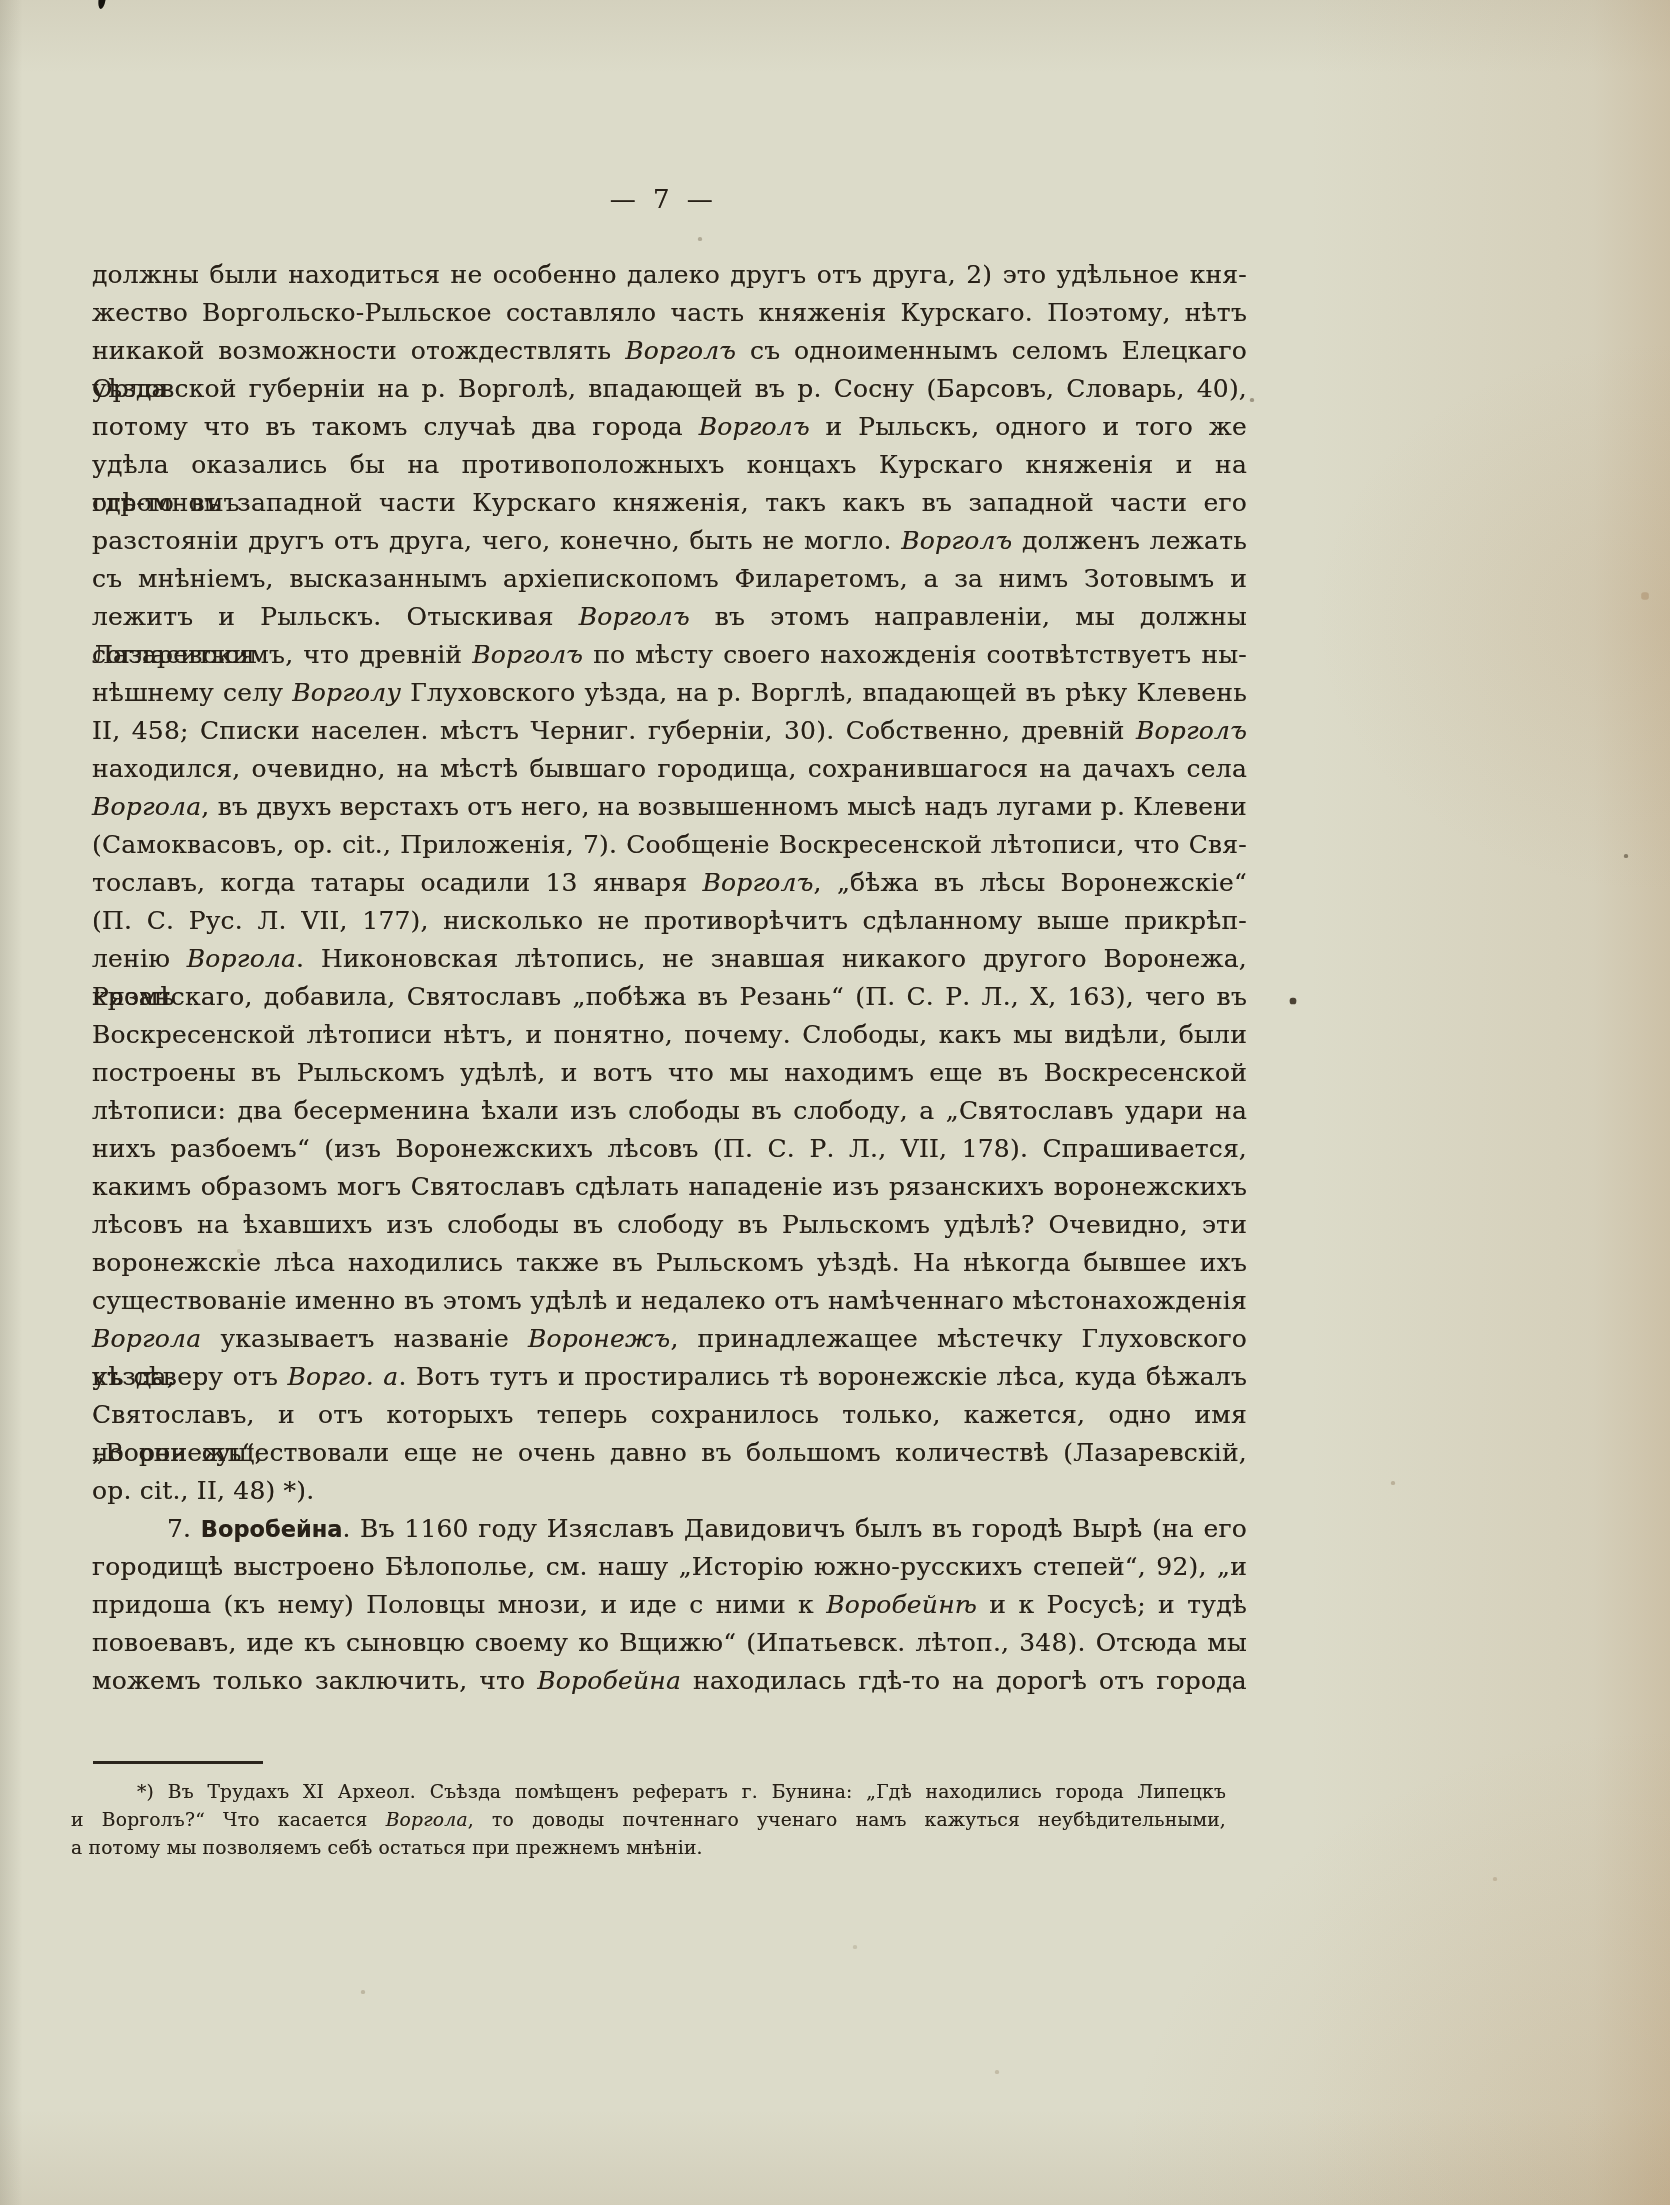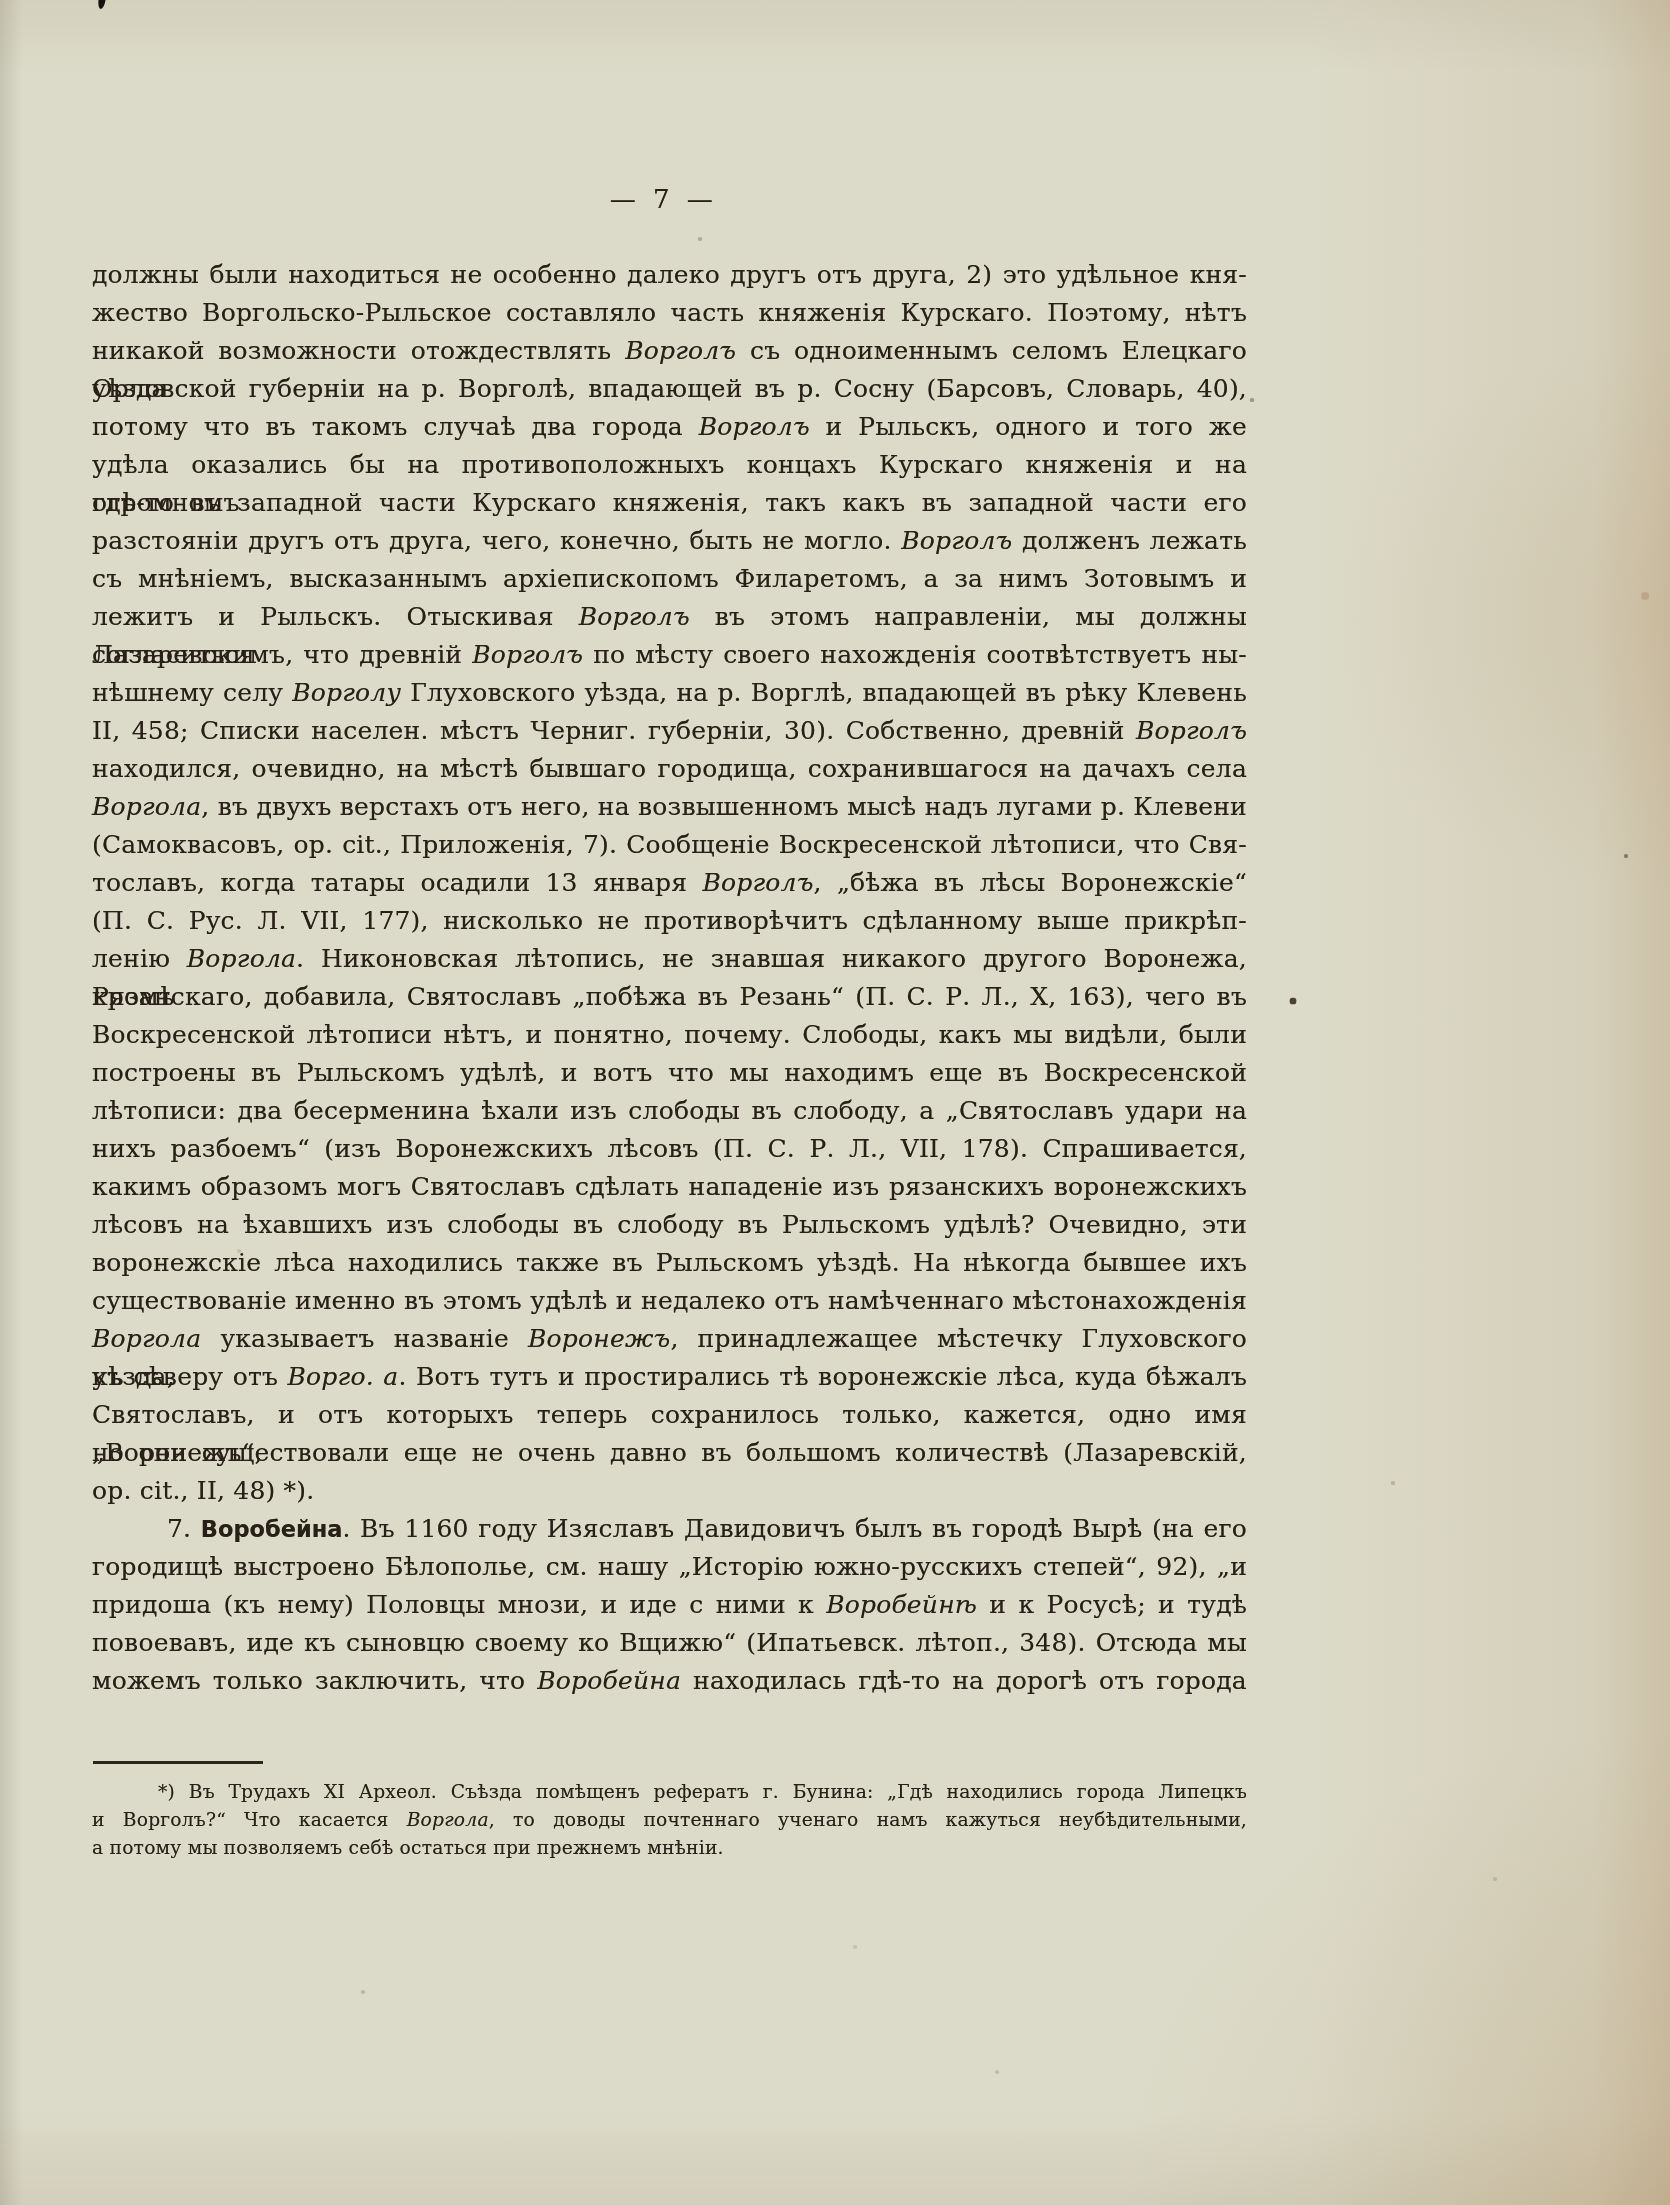--- a/index.html
+++ b/index.html
@@ -40,21 +40,21 @@
   .body-text i, .footnote i { font-style: italic; }
   .body-text b {
     font-family: "DejaVu Sans", "Liberation Sans", sans-serif;
     font-weight: 700; font-size: .9em; letter-spacing: 0;
   }
   .footnote-rule {
     position: absolute; left: 93px; top: 1761px; width: 170px; height: 3.4px;
     background: #2a241c;
   }
   .footnote {
-    position: absolute; left: 92px; top: 1778px; width: 1155px;
+    position: absolute; left: 71px; top: 1778px; width: 1155px;
     font-size: 18.7px; letter-spacing: 0.2px;
     text-shadow: 0 0 0.6px rgba(40,30,20,.45);
   }
   .footnote .line { height: 28px; line-height: 28px; }
   .footnote .line:first-child { text-indent: 66px; }
   .corner-mark {
     position: absolute; left: 98px; top: -2.8px; width: 7.4px; height: 12.4px;
     background: #15130e;
     border-radius: 45% 55% 60% 60% / 20% 20% 100% 100%;
     transform: rotate(9deg);

